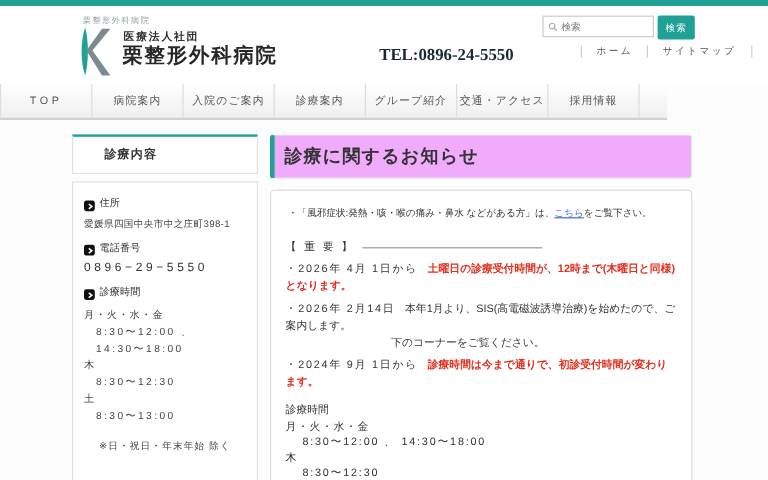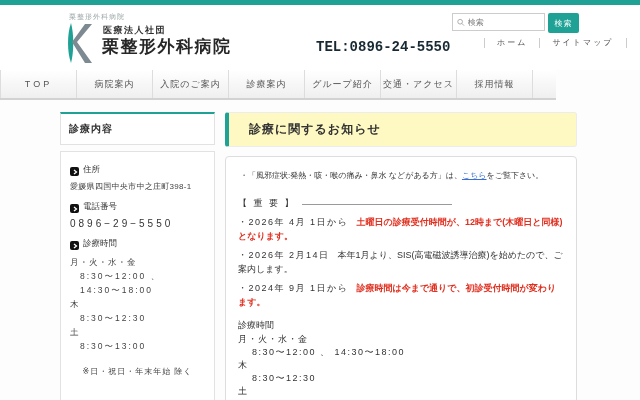--- a/index.html
+++ b/index.html
@@ -9,21 +9,21 @@
   html,body{margin:0;padding:0;background:#fff;}
   .page{position:relative;width:640px;height:400px;overflow:hidden;background:#fdfdfd;
         font-family:"Liberation Sans","DejaVu Sans",sans-serif;color:#333;}
   .topbar{position:absolute;top:0;left:0;width:640px;height:5px;background:var(--teal);}
   
   header{position:absolute;top:5px;left:0;width:640px;height:65px;background:#fff;}
   .brand-small{position:absolute;left:69px;top:7px;font-size:7px;color:#9aa5a5;letter-spacing:1px;}
   .logo{position:absolute;left:64px;top:17px;width:32px;height:42px;}
   .corp{position:absolute;left:103px;top:19px;font-size:9px;font-weight:bold;color:#2e2e2e;letter-spacing:1.5px;}
   .bname{position:absolute;left:102px;top:30px;font-size:17px;font-weight:bold;color:#272727;letter-spacing:1.5px;}
-  .tel{position:absolute;left:316px;top:34px;font-family:Liberation Mono, monospace;
+  .tel{position:absolute;left:316px;top:34px;font-family:Liberation Serif, serif;
        font-size:14px;font-weight:bold;color:#172a33;}
   .searchbox{position:absolute;left:452px;top:8px;width:93px;height:18px;border:1px solid #ccc;
              background:#fff;display:flex;align-items:center;padding:0 4px;box-sizing:border-box;}
   .searchbox input{border:none;outline:none;width:100%;font-size:8px;color:#666;padding:0;margin-left:3px;
                    font-family:inherit;background:transparent;}
   .search-btn{position:absolute;left:548px;top:8px;width:31px;height:20px;background:var(--teal);
               color:#fff;font-size:8px;border:none;border-radius:2px;cursor:pointer;font-family:inherit;letter-spacing:1px;}
   .util{position:absolute;left:452px;top:32px;display:flex;align-items:center;font-size:8px;color:#555;padding-left:32px;}
   .util a{color:#555;text-decoration:none;padding:0 12px;letter-spacing:2px;cursor:pointer;}
   .util .sep{width:1px;height:10px;background:#ccc;}
@@ -31,37 +31,37 @@
   nav{position:absolute;top:70px;left:0;width:556px;height:30px;
       background:linear-gradient(#ffffff,#efefef);border-bottom:2px solid #d2d2d2;
       display:flex;box-sizing:border-box;}
   nav a{width:75px;text-align:center;line-height:28px;font-size:9px;color:#555;text-decoration:none;
         border-left:1px solid #ddd;letter-spacing:1px;cursor:pointer;white-space:nowrap;overflow:hidden;}
   nav a:last-child{border-right:1px solid #ddd;}
   nav a.sp{letter-spacing:3px;}
   
   aside{position:absolute;left:60px;top:112px;width:155px;}
   .side-title{border:1px solid #e2e2e2;border-top:2px solid var(--teal);background:#fff;
-              font-size:10px;font-weight:bold;color:#333;padding:8px 8px;letter-spacing:1px;}
+              font-size:10px;font-weight:bold;color:#333;padding:8px 26px;letter-spacing:1px;}
   .side-box{margin-top:6px;border:1px solid #e2e2e2;background:#fff;padding:10px 9px;
             height:360px;box-sizing:border-box;font-size:8.5px;color:#444;}
   .side-label{display:flex;align-items:flex-end;gap:4px;margin:9px 0 5px;color:#333;}
   .side-label:first-child{margin-top:2px;}
   .bullet{width:9px;height:9px;background:#111;border-radius:2px;display:inline-flex;
           align-items:center;justify-content:center;flex:0 0 9px;}
   .addr{font-size:8px;letter-spacing:0.3px;}
   .phone{font-size:10px;letter-spacing:3px;color:#333;margin-bottom:4px;}
   .shours div{line-height:1.65;letter-spacing:1px;}
   .shours .t{padding-left:10px;letter-spacing:2px;}
   .side-note{margin-top:13px;text-align:center;font-size:8px;letter-spacing:1px;}
   .side-req{margin-top:22px;font-size:9px;letter-spacing:2px;}
   
   main{position:absolute;left:225px;top:112px;width:352px;}
-  .page-title{background:#fef9c3;border:1px solid #ececec;border-left:4px solid var(--teal);
-              border-radius:3px;padding:8px 20px;font-size:12px;font-weight:bold;color:#333;
+  .page-title{background:#f0abfc;border:1px solid #ececec;border-left:4px solid var(--teal);
+              border-radius:3px;padding:8px 8px;font-size:15px;font-weight:bold;color:#333;
               letter-spacing:1px;box-sizing:border-box;}
   .notice-box{margin-top:9px;border:1px solid #ddd;border-radius:4px;background:#fff;
               padding:13px 12px;height:400px;box-sizing:border-box;font-size:9px;line-height:1.55;}
   .cold{font-size:8px;margin:0 0 0 2px;}
   .cold a{color:var(--link);text-decoration:underline;cursor:pointer;}
   .important{margin:15px 0 4px;display:flex;align-items:center;gap:6px;font-size:9px;letter-spacing:2px;}
   .important .rule{width:150px;height:1px;background:#9a9a9a;}
   .notice{margin-top:5px;}
   .notice .date{letter-spacing:1.5px;margin-right:8px;}
   .red{color:var(--red);font-weight:bold;}
@@ -168,20 +168,21 @@
       <div class="important">
         <span>【 重 要 】</span>
         <span class="rule"></span>
       </div>
 
       <div class="notice">
         <span class="date">・2026年 4月 1日から</span><span class="red">土曜日の診療受付時間が、12時まで(木曜日と同様)となります。</span>
       </div>
       <div class="notice">
         <span class="date">・2026年 2月14日</span><span>本年1月より、SIS(高電磁波誘導治療)を始めたので、ご案内します。</span>
+        <div class="sub">下のコーナーをご覧ください。</div>
       </div>
       <div class="notice">
         <span class="date">・2024年 9月 1日から</span><span class="red">診療時間は今まで通りで、初診受付時間が変わります。</span>
       </div>
 
       <div class="hours-title">診療時間</div>
       <div class="mhours">
         <div>月・火・水・金</div>
         <div class="t">8:30〜12:00 、 14:30〜18:00</div>
         <div>木</div>

